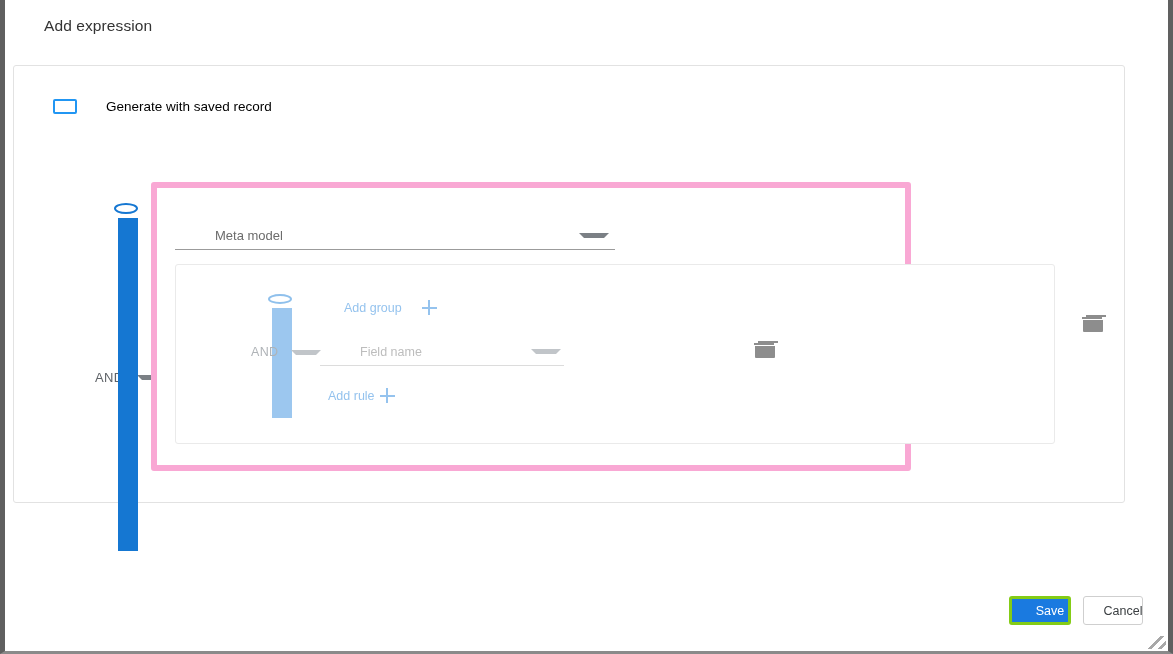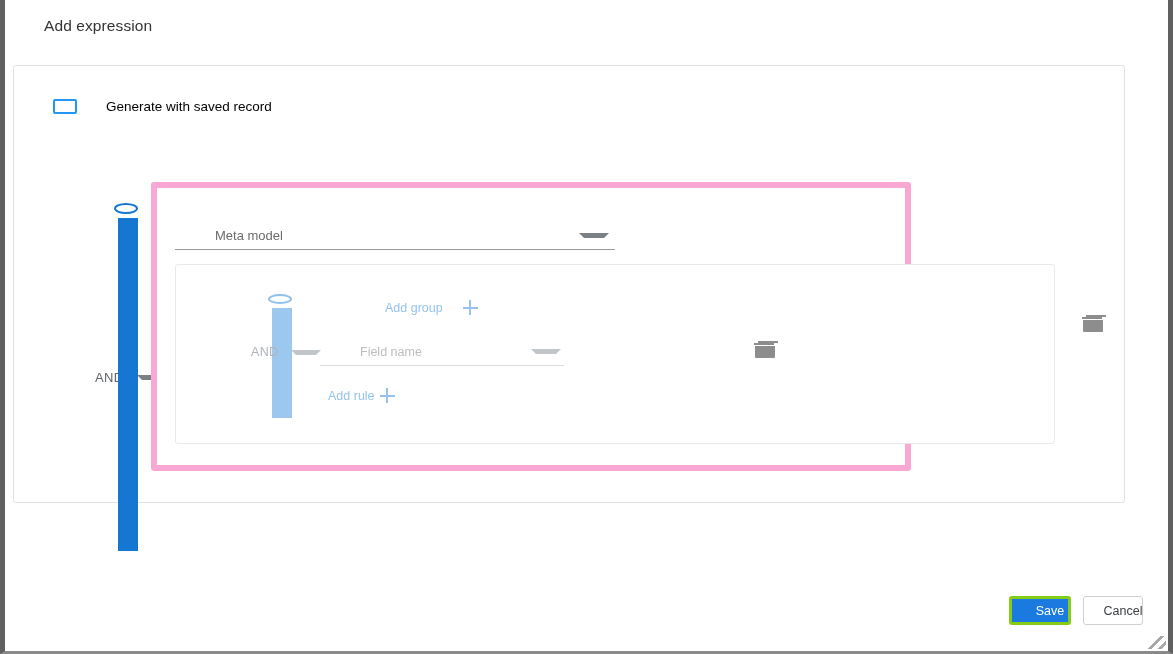--- a/index.html
+++ b/index.html
@@ -209,21 +209,20 @@
   }
 
   .add-group-row {
     position: absolute;
     left: 128px;
     top: 35px;
     display: flex;
     align-items: center;
     gap: 20px;
     cursor: pointer;
-    margin-left: 41px;
   }
   .add-rule-row {
     position: absolute;
     left: 112px;
     top: 123px;
     display: flex;
     align-items: center;
     gap: 5px;
     cursor: pointer;
   }

